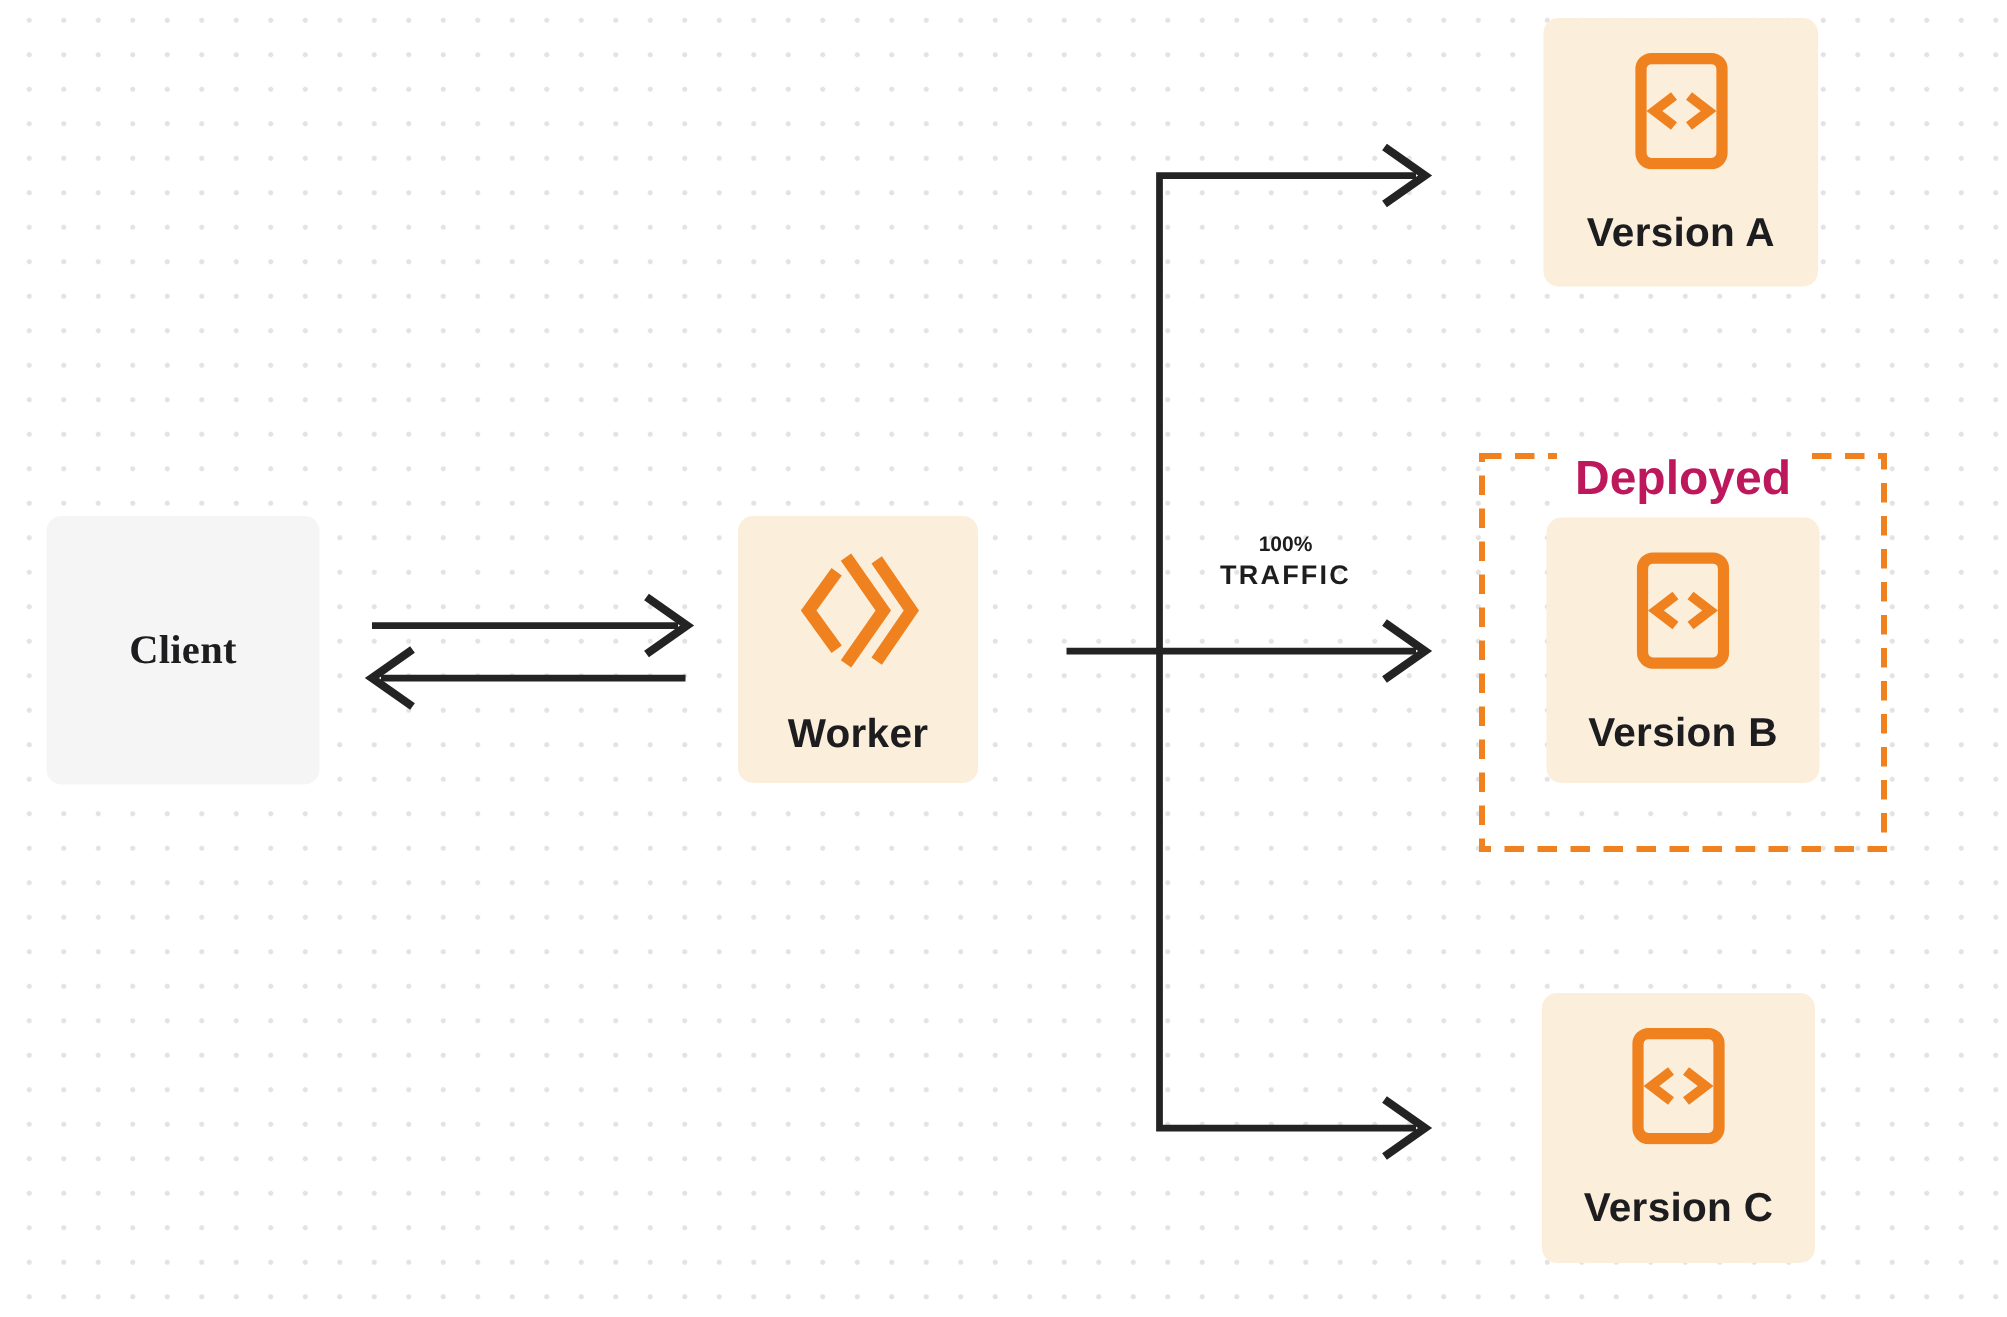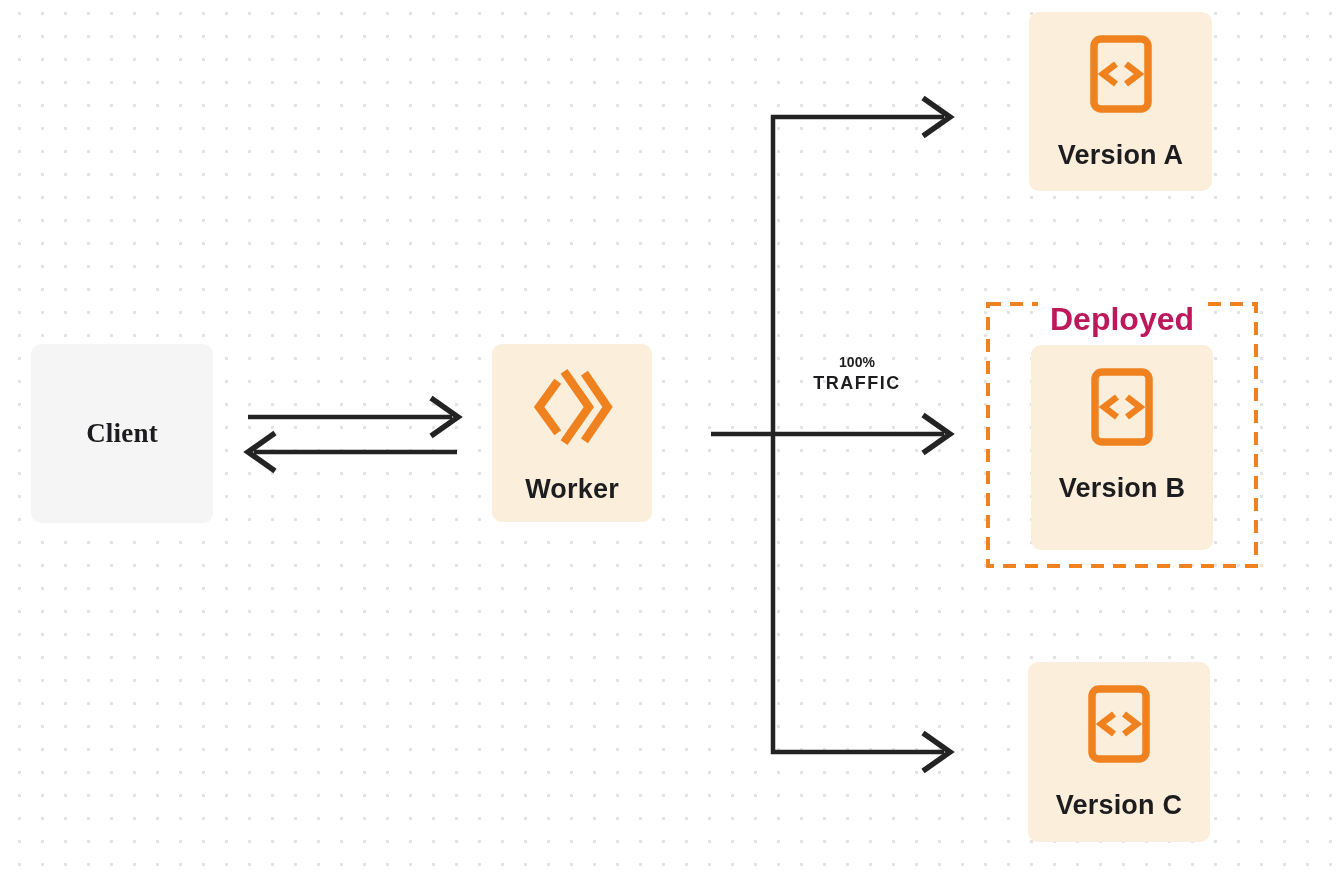--- a/index.html
+++ b/index.html
@@ -92,21 +92,21 @@
     font-size: 18px;
     font-weight: 700;
     letter-spacing: 1.5px;
     line-height: 20px;
     margin-top: 0;
   }
   
   .pos-client    { left: 31px;   top: 344px; width: 182px; height: 179px; }
   .pos-worker    { left: 492px;  top: 344px; width: 160px; height: 178px; }
   .pos-version-a { left: 1029px; top: 12px;  width: 183px; height: 179px; }
-  .pos-version-b { left: 1031px; top: 345px; width: 182px; height: 205px; }
+  .pos-version-b { left: 1031px; top: 345px; width: 182px; height: 177px; }
   .pos-version-c { left: 1028px; top: 662px; width: 182px; height: 180px; }
 </style>
 </head>
 <body>
 
 <div class="canvas">
 
   <svg class="overlay" width="1338" height="878" viewBox="0 0 1338 878">
     <g>
       <path class="conn" d="M248,417 H452"></path>

